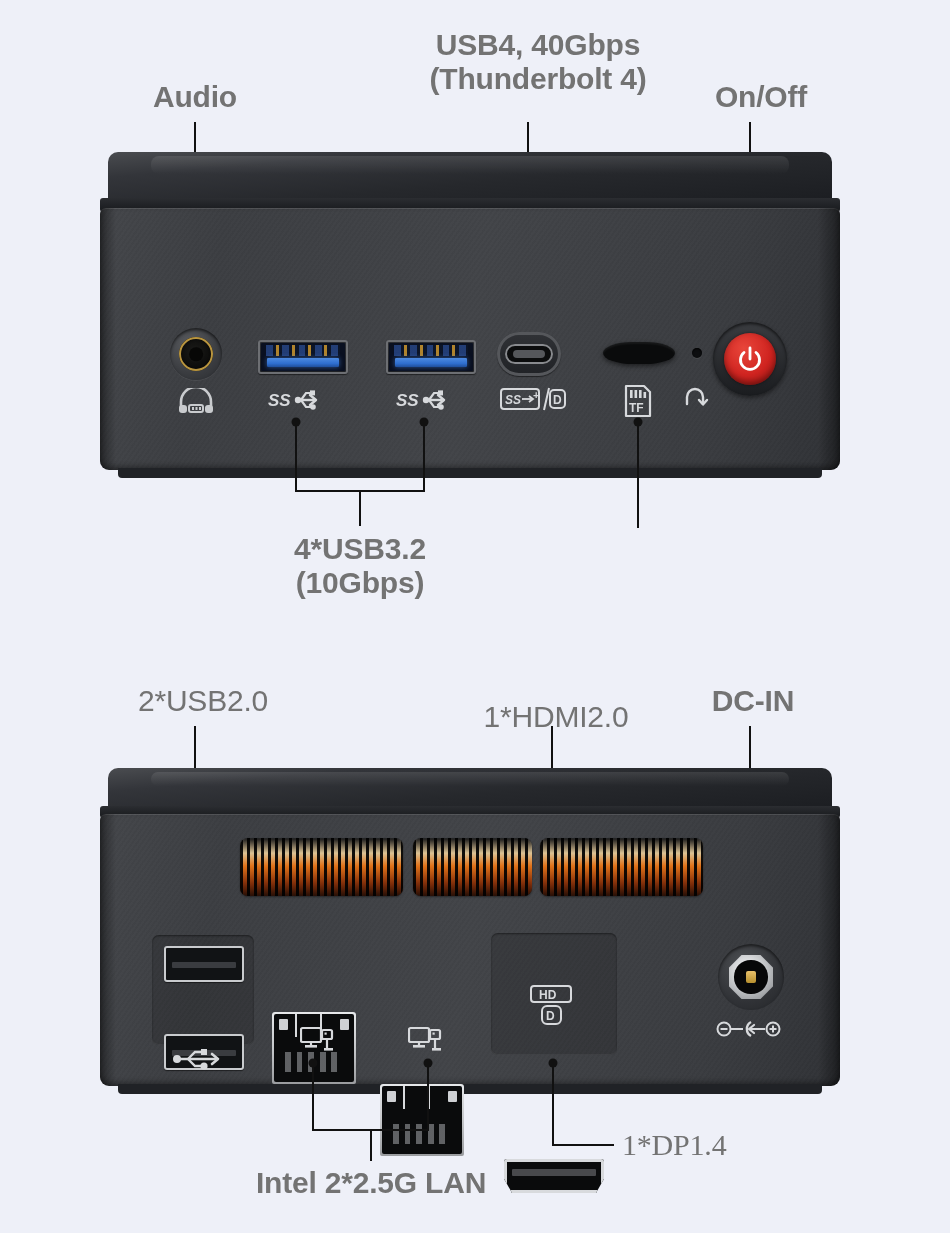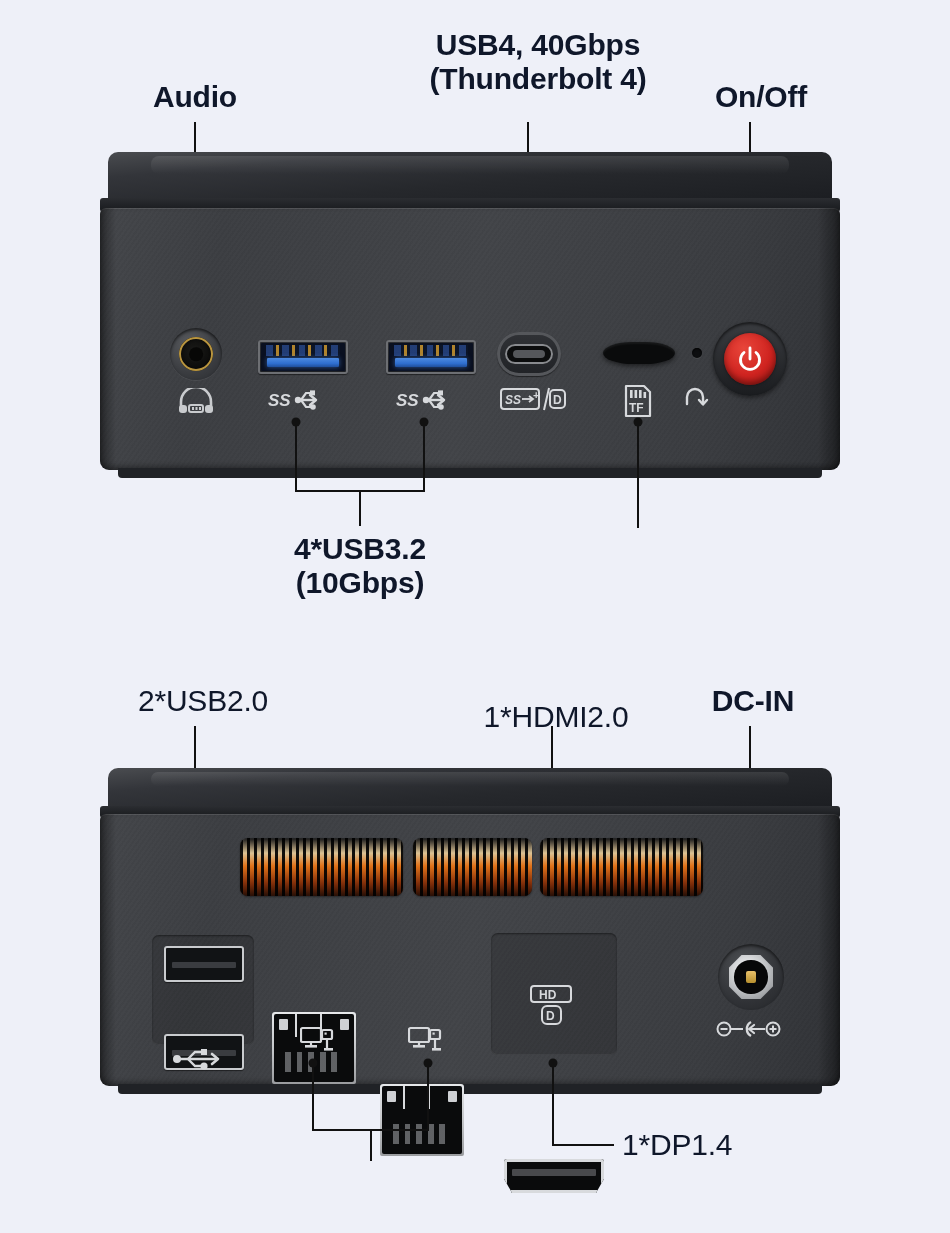--- a/index.html
+++ b/index.html
@@ -16,21 +16,21 @@
     font-family: "Liberation Sans", sans-serif;
     color: #111;
   }
   .stage { position: absolute; inset: 0; }
 
   
   .label {
     position: absolute;
     font-size: 30px;
     line-height: 1.12;
-    color: #0f172a;
+    color: #737373;
     white-space: pre;
     letter-spacing: -0.2px;
   }
   .label.bold { font-weight: bold; }
   .label.center { text-align: center; transform: translateX(-50%); }
 
   
   .vline {
     position: absolute;
     width: 2px;
@@ -598,20 +598,21 @@
     </svg>
   </div>
 
   <div class="dot" style="left:313px; top:1063px;"></div>
   <div class="vline" style="left:312px; top:1063px; height:68px;"></div>
   <div class="dot" style="left:428px; top:1063px;"></div>
   <div class="vline" style="left:427px; top:1063px; height:68px;"></div>
   <div class="hline" style="left:312px; top:1129px; width:117px;"></div>
   <div class="vline" style="left:370px; top:1129px; height:32px;"></div>
 
+  <div class="label bold center" style="left:371px; top:1166px;">Intel 2*2.5G LAN</div>
 
   <div class="dot" style="left:553px; top:1063px;"></div>
   <div class="vline" style="left:552px; top:1063px; height:83px;"></div>
   <div class="hline" style="left:552px; top:1144px; width:62px;"></div>
 
-  <div class="label" style="left:622px; top:1128px;">1*DP1.4</div>
+  <div class="label" style="left:622px; top:1128px;font-family:Liberation Serif, serif;">1*DP1.4</div>
 
 </div>
 
 </body></html>

